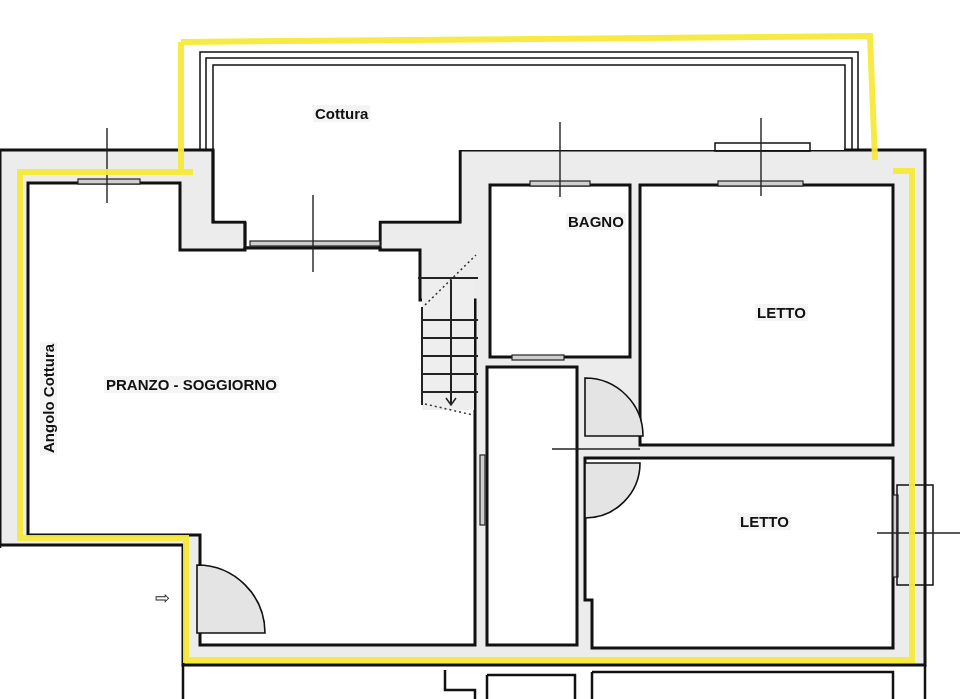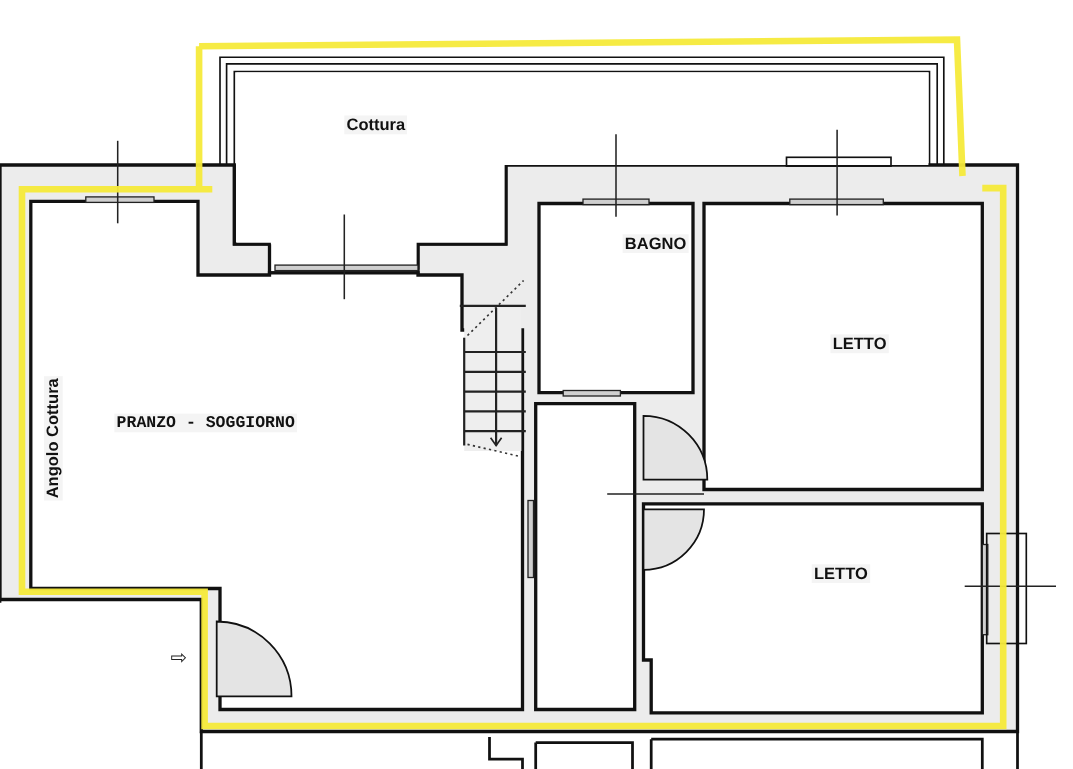--- a/index.html
+++ b/index.html
@@ -96,16 +96,16 @@
     <path d="M925 665 L925 699"></path>
   </g>
 
   <path class="yellow" d="M181 42 L870 36 L875 160 M893 171 L912 171 L912 660 L186 660 L186 538 L20 538 L20 172 L193 172 M181 42 L181 172"></path>
 </svg>
 
 <div class="label" style="left:313px; top:105px;">Cottura</div>
 <div class="label" style="left:534px; top:213px;margin-left:32px;">BAGNO</div>
 <div class="label" style="left:755px; top:304px;">LETTO</div>
 <div class="label" style="left:738px; top:513px;">LETTO</div>
-<div class="label" style="left:104px; top:376px;font-family:Liberation Mono, monospace;">PRANZO - SOGGIORNO</div>
+<div class="label" style="left:104px; top:376px;">PRANZO - SOGGIORNO</div>
 <div class="label v" style="left:40px; top:455px;">Angolo Cottura</div>
 
 <div class="entry-arrow" style="left:155px; top:589px;">⇨</div>
 
 </body></html>

